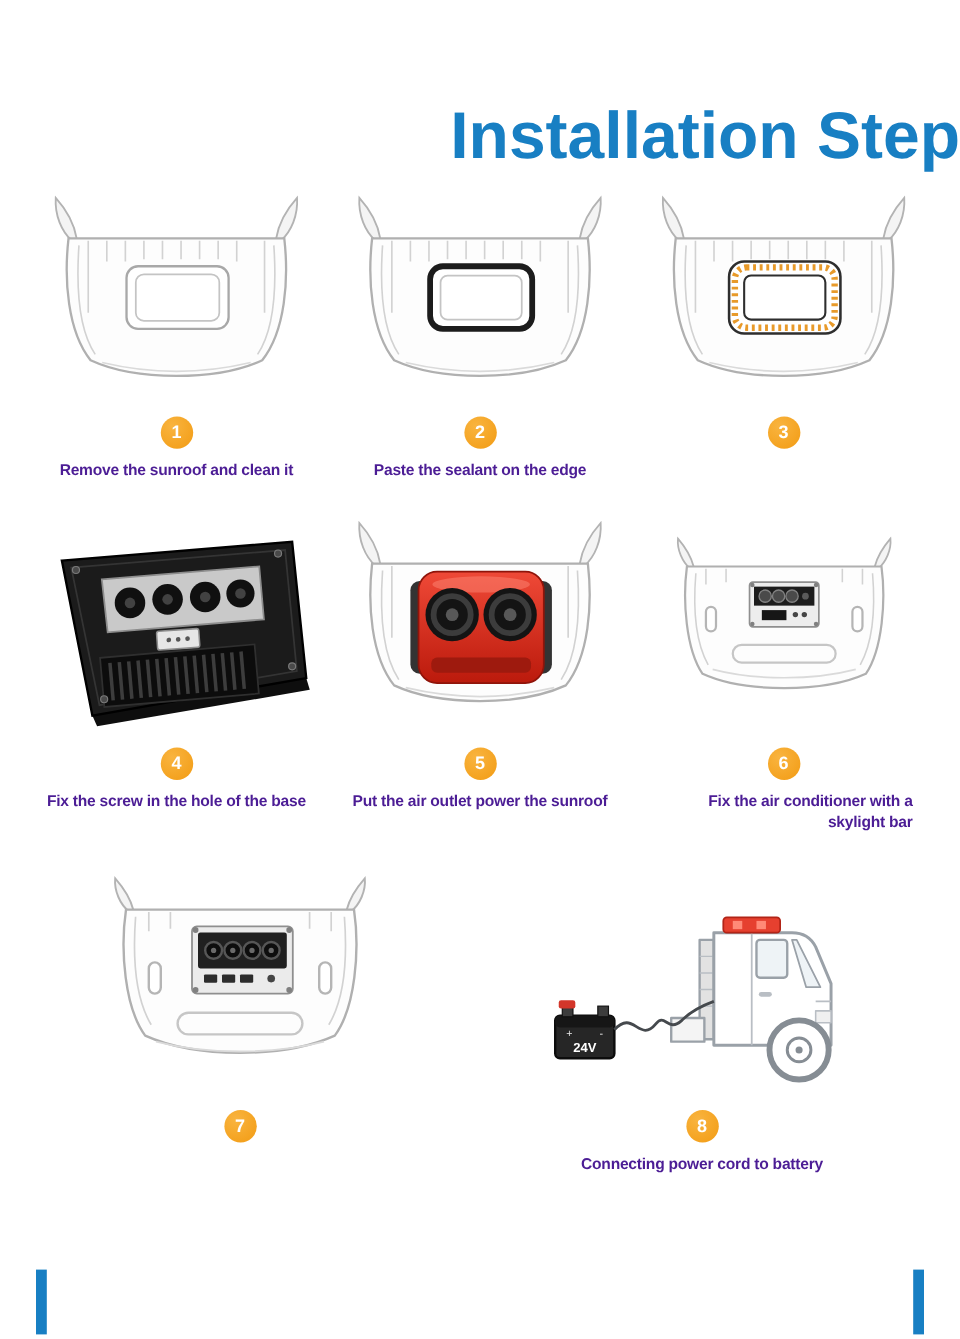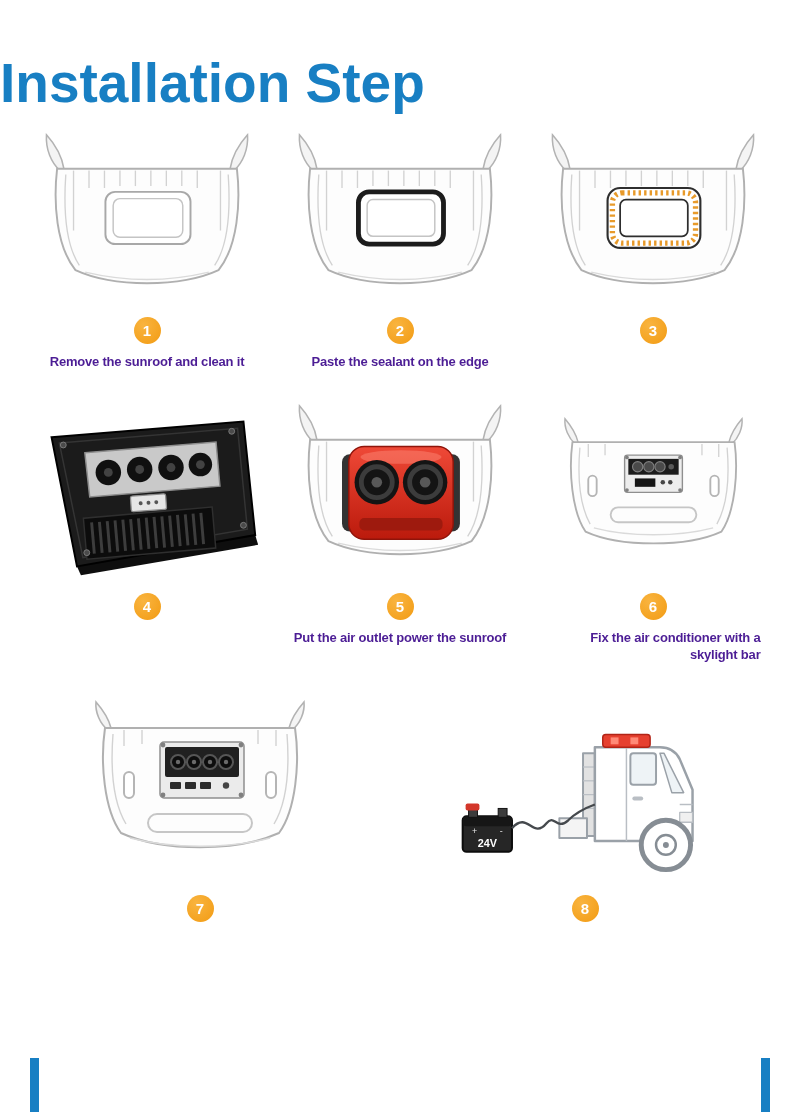--- a/index.html
+++ b/index.html
@@ -1,18 +1,18 @@
 <!DOCTYPE html>
 <html style="--accent: #187fc3; --badge: #f29b13;"><head>
 <meta charset="utf-8">
 <style>
   html,body{margin:0;padding:0;background:#fff;}
   .page{position:relative;width:800px;height:1116px;background:#fff;overflow:hidden;
         font-family:"Liberation Sans","DejaVu Sans",sans-serif;}
-  .title{padding-top:55px;text-align:left;font-size:55px;line-height:1.05;font-weight:800;
+  .title{padding-top:85px;text-align:right;font-size:55px;line-height:1.05;font-weight:800;
          color:var(--accent,#187fc3);}
   .row{display:flex;justify-content:center;align-items:flex-start;}
   .row1{margin-top:16px}
   .row2{margin-top:24px}
   .row3{margin-top:28px}
   .step{display:flex;flex-direction:column;align-items:center;width:253px;}
   .step-wide{width:370px}
   .step-wider{width:400px}
   .art{display:flex;align-items:center;justify-content:center;}
   .art-r1{height:182px}
@@ -183,20 +183,21 @@
           </g>
           <g fill="#4a4a4a" stroke="#7a7a7a" stroke-width="1">
             <circle cx="34" cy="48" r="3"></circle>
               <circle cx="206" cy="34" r="3"></circle>
             <circle cx="218" cy="130" r="3"></circle>
               <circle cx="58" cy="158" r="3"></circle>
           </g>
         </svg>
       </div>
       <div class="badge">4</div>
+      <div class="caption">Fix the screw in the hole of the base</div>
     </div>
 
     <div class="step">
       <div class="art art-r2">
         <svg class="art-svg" width="232" viewBox="0 0 240 185">
           <defs>
             <linearGradient id="rg" x1="0" y1="0" x2="0" y2="1">
               <stop offset="0" stop-color="#ef4937"></stop>
                 <stop offset="1" stop-color="#bb1a0c"></stop>
             </linearGradient>
@@ -355,18 +356,19 @@
             <rect x="62" y="116" width="9" height="9" fill="#3c3c3c" stroke="#111" stroke-width="1"></rect>
             <rect x="29" y="111" width="14" height="7" rx="2" fill="#d3362a"></rect>
             <text class="bat-sign" x="38" y="142">+</text>
             <text class="bat-sign" x="65" y="142">-</text>
             <text class="bat-label" x="51" y="155">24V</text>
           </g>
           <path d="M76,136 C92,118 97,148 111,131 C119,121 121,139 133,128 C141,120 149,116 160,112" fill="none" stroke="#45494d" stroke-width="2.4"></path>
         </svg>
       </div>
       <div class="badge">8</div>
+      <div class="caption">Connecting power cord to battery</div>
     </div>
   </div>
 
   <div class="corner corner-left"></div>
   <div class="corner corner-right"></div>
 </div>
 
 </body></html>

